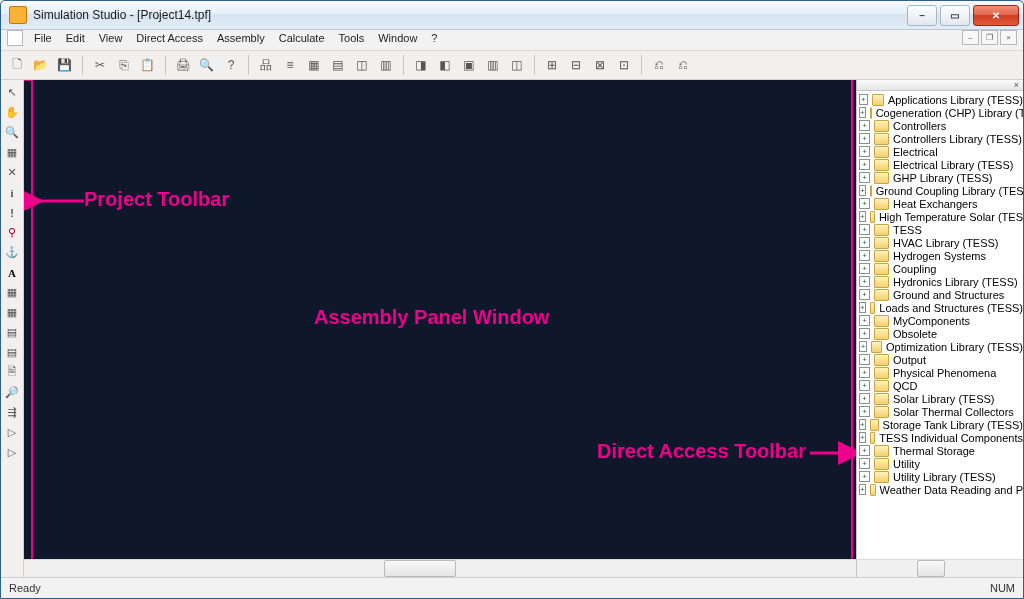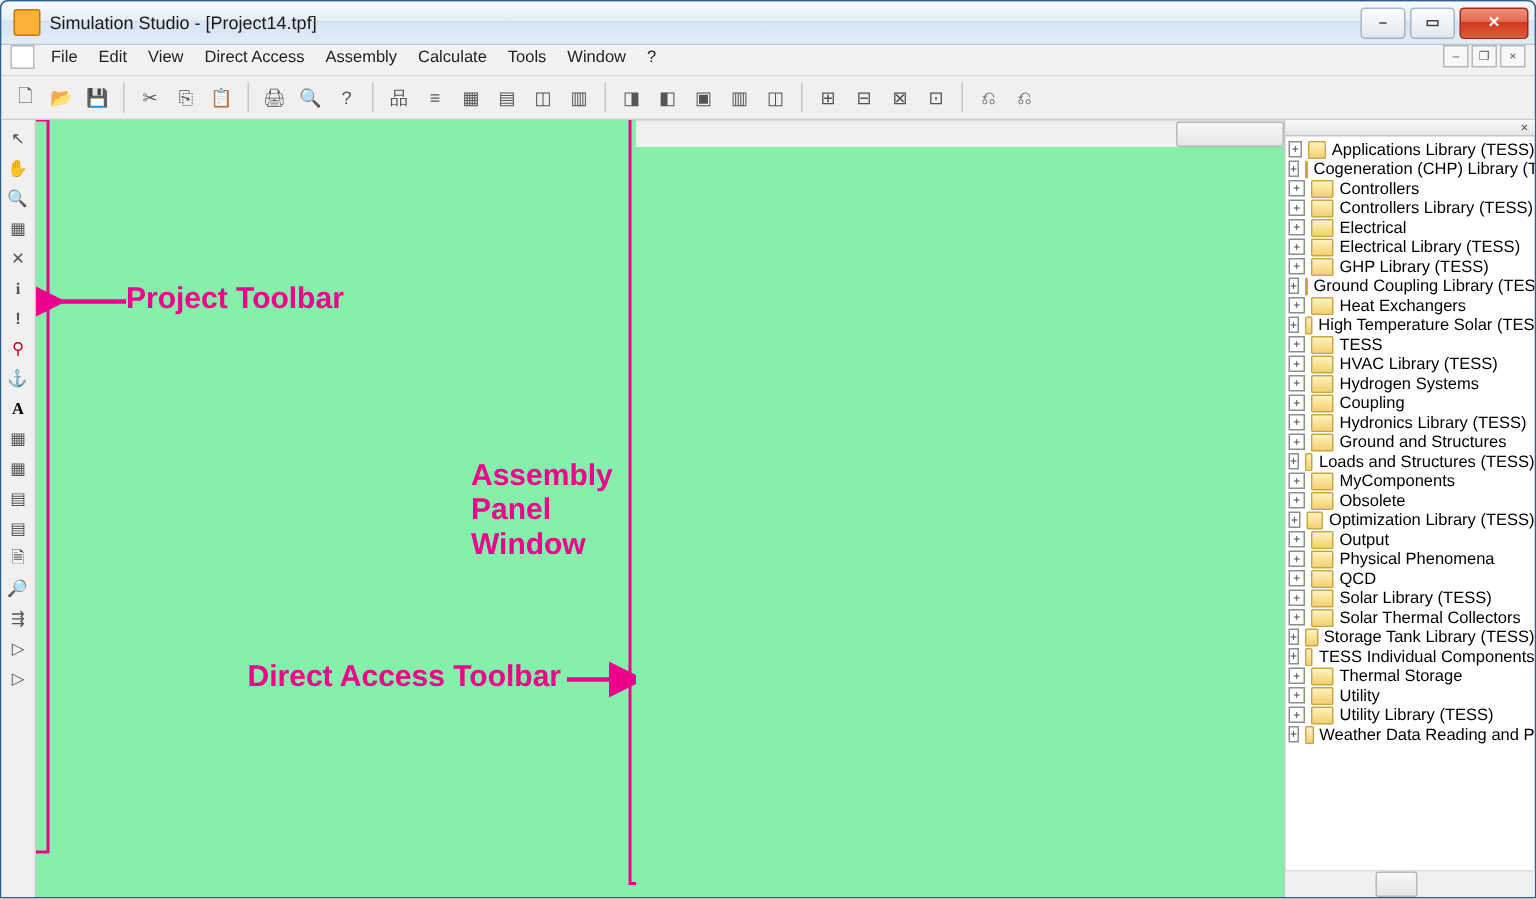--- a/index.html
+++ b/index.html
@@ -13,21 +13,21 @@
 .win-btn.close{width:44px;background:linear-gradient(to bottom,#f08f7a 0%,#e26850 45%,#d13a1e 46%,#dc5a3c 100%);border-color:#9b2a14;color:#fff}
 .menubar{height:20px;background:#f2f2f2;border-bottom:1px solid #d9d9d9;display:flex;align-items:flex-start;padding:0 6px;font-size:11px;color:#222}
 .menubar .mi{padding:2px 7px;cursor:pointer}
 .menubar .docicon{width:14px;height:14px;background:#fff;border:1px solid #b8b8b8;margin-right:4px}
 .toolbar{height:28px;background:#f1f0ef;border-bottom:1px solid #d0d0d0;display:flex;align-items:center;padding:0 6px;gap:4px}
 .tbtn{width:18px;height:18px;border:1px solid transparent;display:flex;align-items:center;justify-content:center;color:#555;font-size:12px;cursor:pointer}
 .tsep{width:1px;height:20px;background:#c6c6c6;margin:0 3px}
 .body{flex:1;display:flex;min-height:0}
 .vert-toolbar{width:22px;background:#f1f0ef;border-right:1px solid #d0d0d0;display:flex;flex-direction:column;align-items:center;padding:4px 0;gap:3px}
 .vbtn{width:17px;height:17px;display:flex;align-items:center;justify-content:center;color:#555;font-size:11px;cursor:pointer}
-.workspace{flex:1;background:#86efac;position:relative;display:flex;flex-direction:row;min-width:0}
+.workspace{flex:1;background:#0f172a;position:relative;display:flex;flex-direction:column;min-width:0}
 .canvas{flex:1;position:relative;overflow:hidden}
 .hscroll{height:17px;background:#f0f0f0;border-top:1px solid #dcdcdc;display:flex;align-items:center}
 .hscroll .thumb{height:15px;width:70px;margin-left:360px;background:linear-gradient(to bottom,#f9f9f9,#e4e4e4);border:1px solid #b9b9b9;border-radius:2px}
 .side{width:166px;background:#fff;border-left:1px solid #c6c6c6;display:flex;flex-direction:column}
 .side-header{height:10px;background:linear-gradient(to bottom,#fafafa,#e6e6e6);border-bottom:1px solid #c6c6c6;display:flex;justify-content:flex-end;align-items:center;padding-right:4px;font-size:9px;color:#555;cursor:pointer}
 .tree{flex:1;overflow:hidden;padding:2px 0;font-size:11px;color:#000}
 .tree-item{display:flex;align-items:center;height:13px;padding-left:2px;cursor:pointer;white-space:nowrap}
 .plus{width:9px;height:9px;border:1px solid #8e8e8e;background:#fff;display:flex;align-items:center;justify-content:center;font-size:8px;line-height:1;color:#4a4a4a;margin-right:4px}
 .folder{width:13px;height:10px;background:linear-gradient(to bottom,#fef3bf,#f3d06e);border:1px solid #caa541;border-radius:1px;margin-right:4px}
 .side-scroll{height:17px;background:#f0f0f0;border-top:1px solid #dcdcdc;display:flex;align-items:center;position:relative}
@@ -330,13 +330,18 @@
             <div class="folder"></div>
             <span>Weather Data Reading and P</span>
           </div>
         </div>
       <div class="side-scroll">
         <div class="thumb2"></div>
       </div>
     </div>
   </div>
 
+  <div class="status">
+    <span>Ready</span>
+    <span class="spacer"></span>
+    <span>NUM</span>
+  </div>
 </div>
 
 </body></html>

